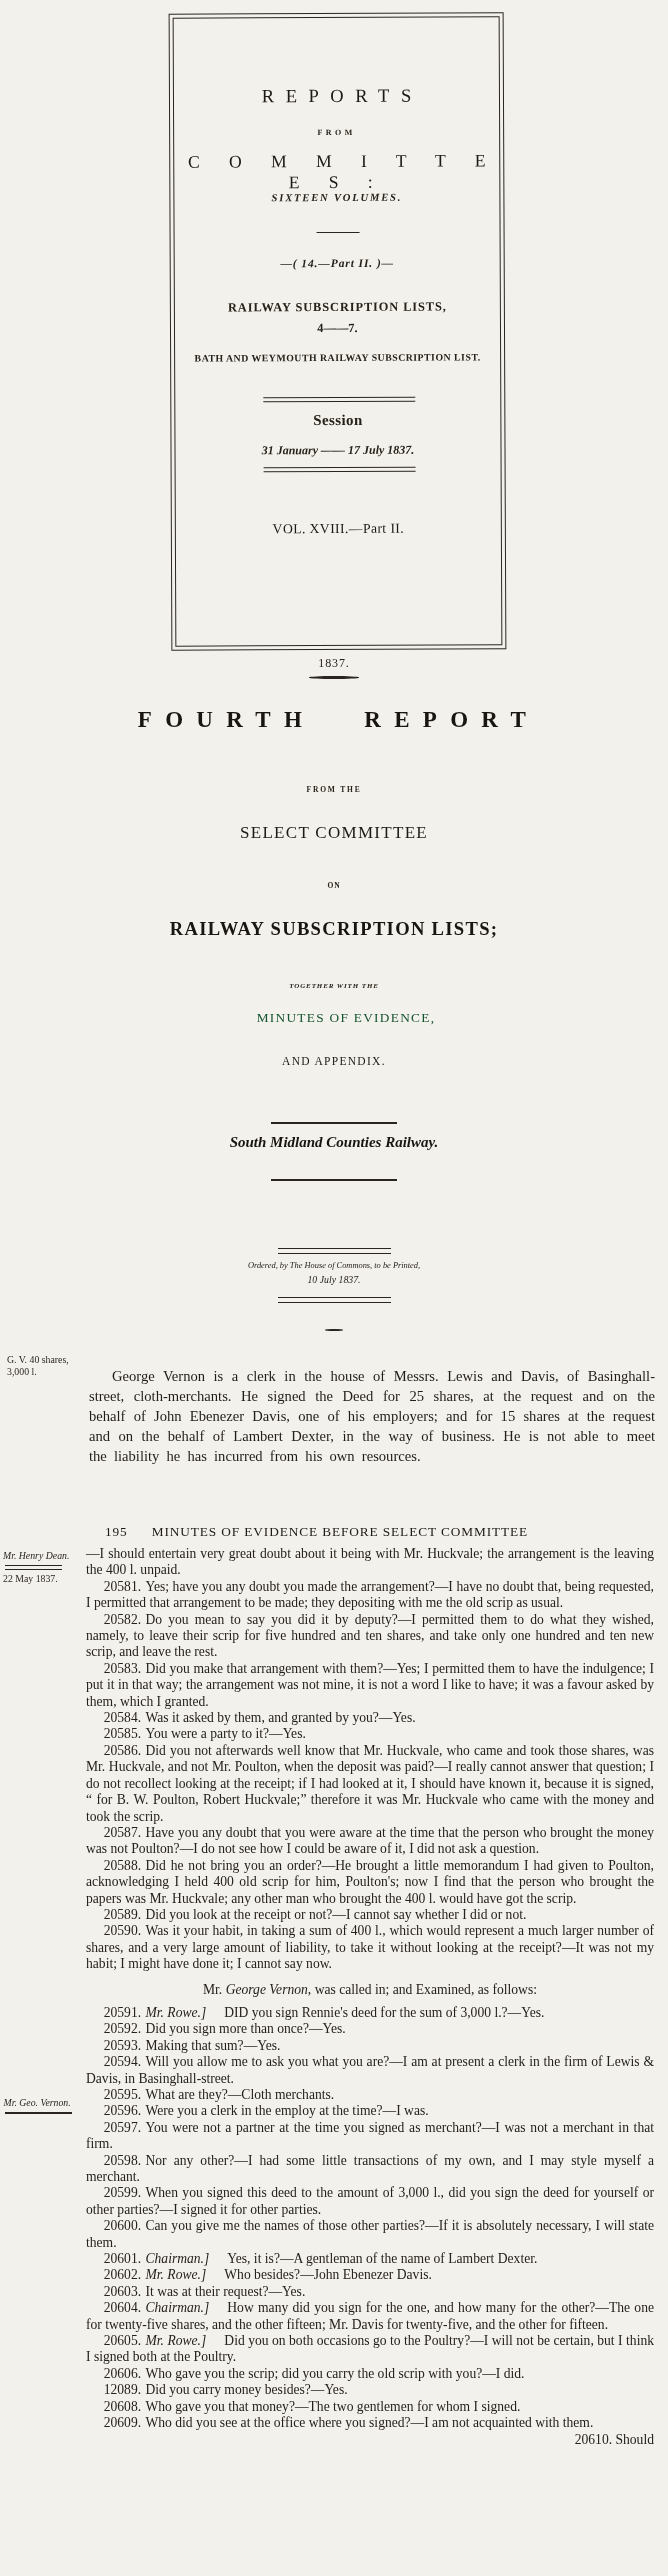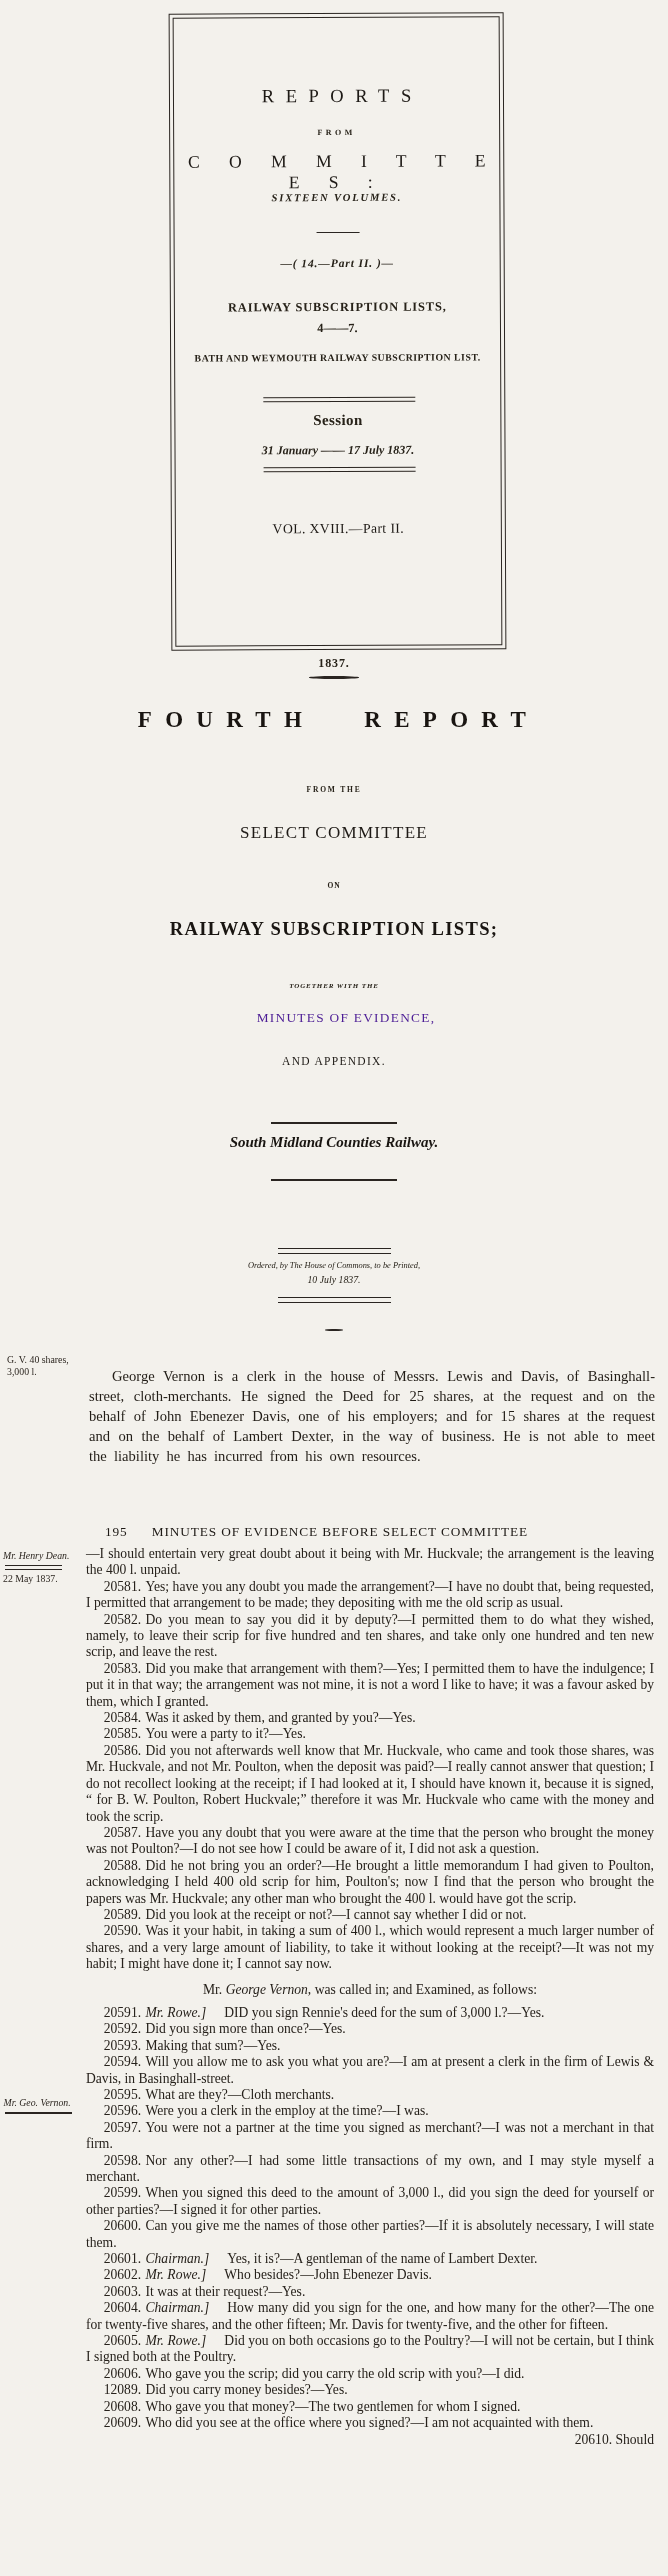--- a/index.html
+++ b/index.html
@@ -26,29 +26,29 @@
   .tb-nums{top:303px;font-size:12.4px;font-weight:bold;}
   .tb-bath{top:334px;font-size:9.8px;font-weight:bold;letter-spacing:0.5px;}
   .tb-drule1{top:379px;left:88px;width:152px;}
   .tb-session{top:394px;font-size:15px;font-weight:bold;letter-spacing:0.4px;}
   .tb-dates{top:425px;font-size:12px;font-weight:bold;}
   .tb-dates i{font-weight:bold;}
   .tb-drule2{top:449px;left:88px;width:152px;}
   .tb-vol{top:503px;font-size:13.7px;letter-spacing:0.4px;color:#1e1a16;}
 
   
-  .year1837{top:656px;font-size:12px;font-weight:bold;letter-spacing:0.9px;text-align:center;}
+  .year1837{top:656px;font-size:12px;font-weight:normal;letter-spacing:0.9px;text-align:center;}
   .year-rule{top:676px;left:309px;width:50px;height:2.7px;border-radius:50%;}
   .fourth-report{top:707px;font-size:23px;font-weight:bold;letter-spacing:13.3px;word-spacing:30px;text-indent:8.9px;color:#191511;}
   .from-the{top:785px;font-size:7.5px;letter-spacing:1.8px;font-weight:bold;}
   .select-committee{top:823px;font-size:17px;letter-spacing:1.3px;color:#1e1a16;}
   .on-line{top:881px;font-size:7.5px;letter-spacing:0.9px;font-weight:bold;}
   .rsl-big{top:918px;font-size:18.6px;font-weight:bold;letter-spacing:1.3px;color:#191511;}
   .together{top:982px;font-size:7px;font-style:italic;font-weight:bold;letter-spacing:0.9px;}
-  .minutes{top:1010px;font-size:13.3px;letter-spacing:1.3px;color:#4c1d95;padding-left:24px;}
+  .minutes{top:1010px;font-size:13.3px;letter-spacing:1.3px;color:#14532d;padding-left:24px;}
   .appendix{top:1055px;font-size:11.5px;letter-spacing:1.3px;color:#1e1a16;}
   .ruleA{top:1122px;left:271px;width:126px;height:1.8px;}
   .south-midland{top:1134px;font-size:15px;font-weight:bold;font-style:italic;color:#191511;}
   .ruleB{top:1179px;left:271px;width:126px;height:1.8px;}
   .druleC{top:1248px;left:278px;width:113px;}
   .ordered1{top:1261px;font-size:8.4px;font-style:italic;}
   .ordered2{top:1274px;font-size:9.8px;font-style:italic;font-family:Liberation Serif, serif;}
   .druleD{top:1297px;left:278px;width:113px;}
   .tinydash{top:1329px;left:325px;width:17.7px;height:1.8px;border-radius:40%;}
 

